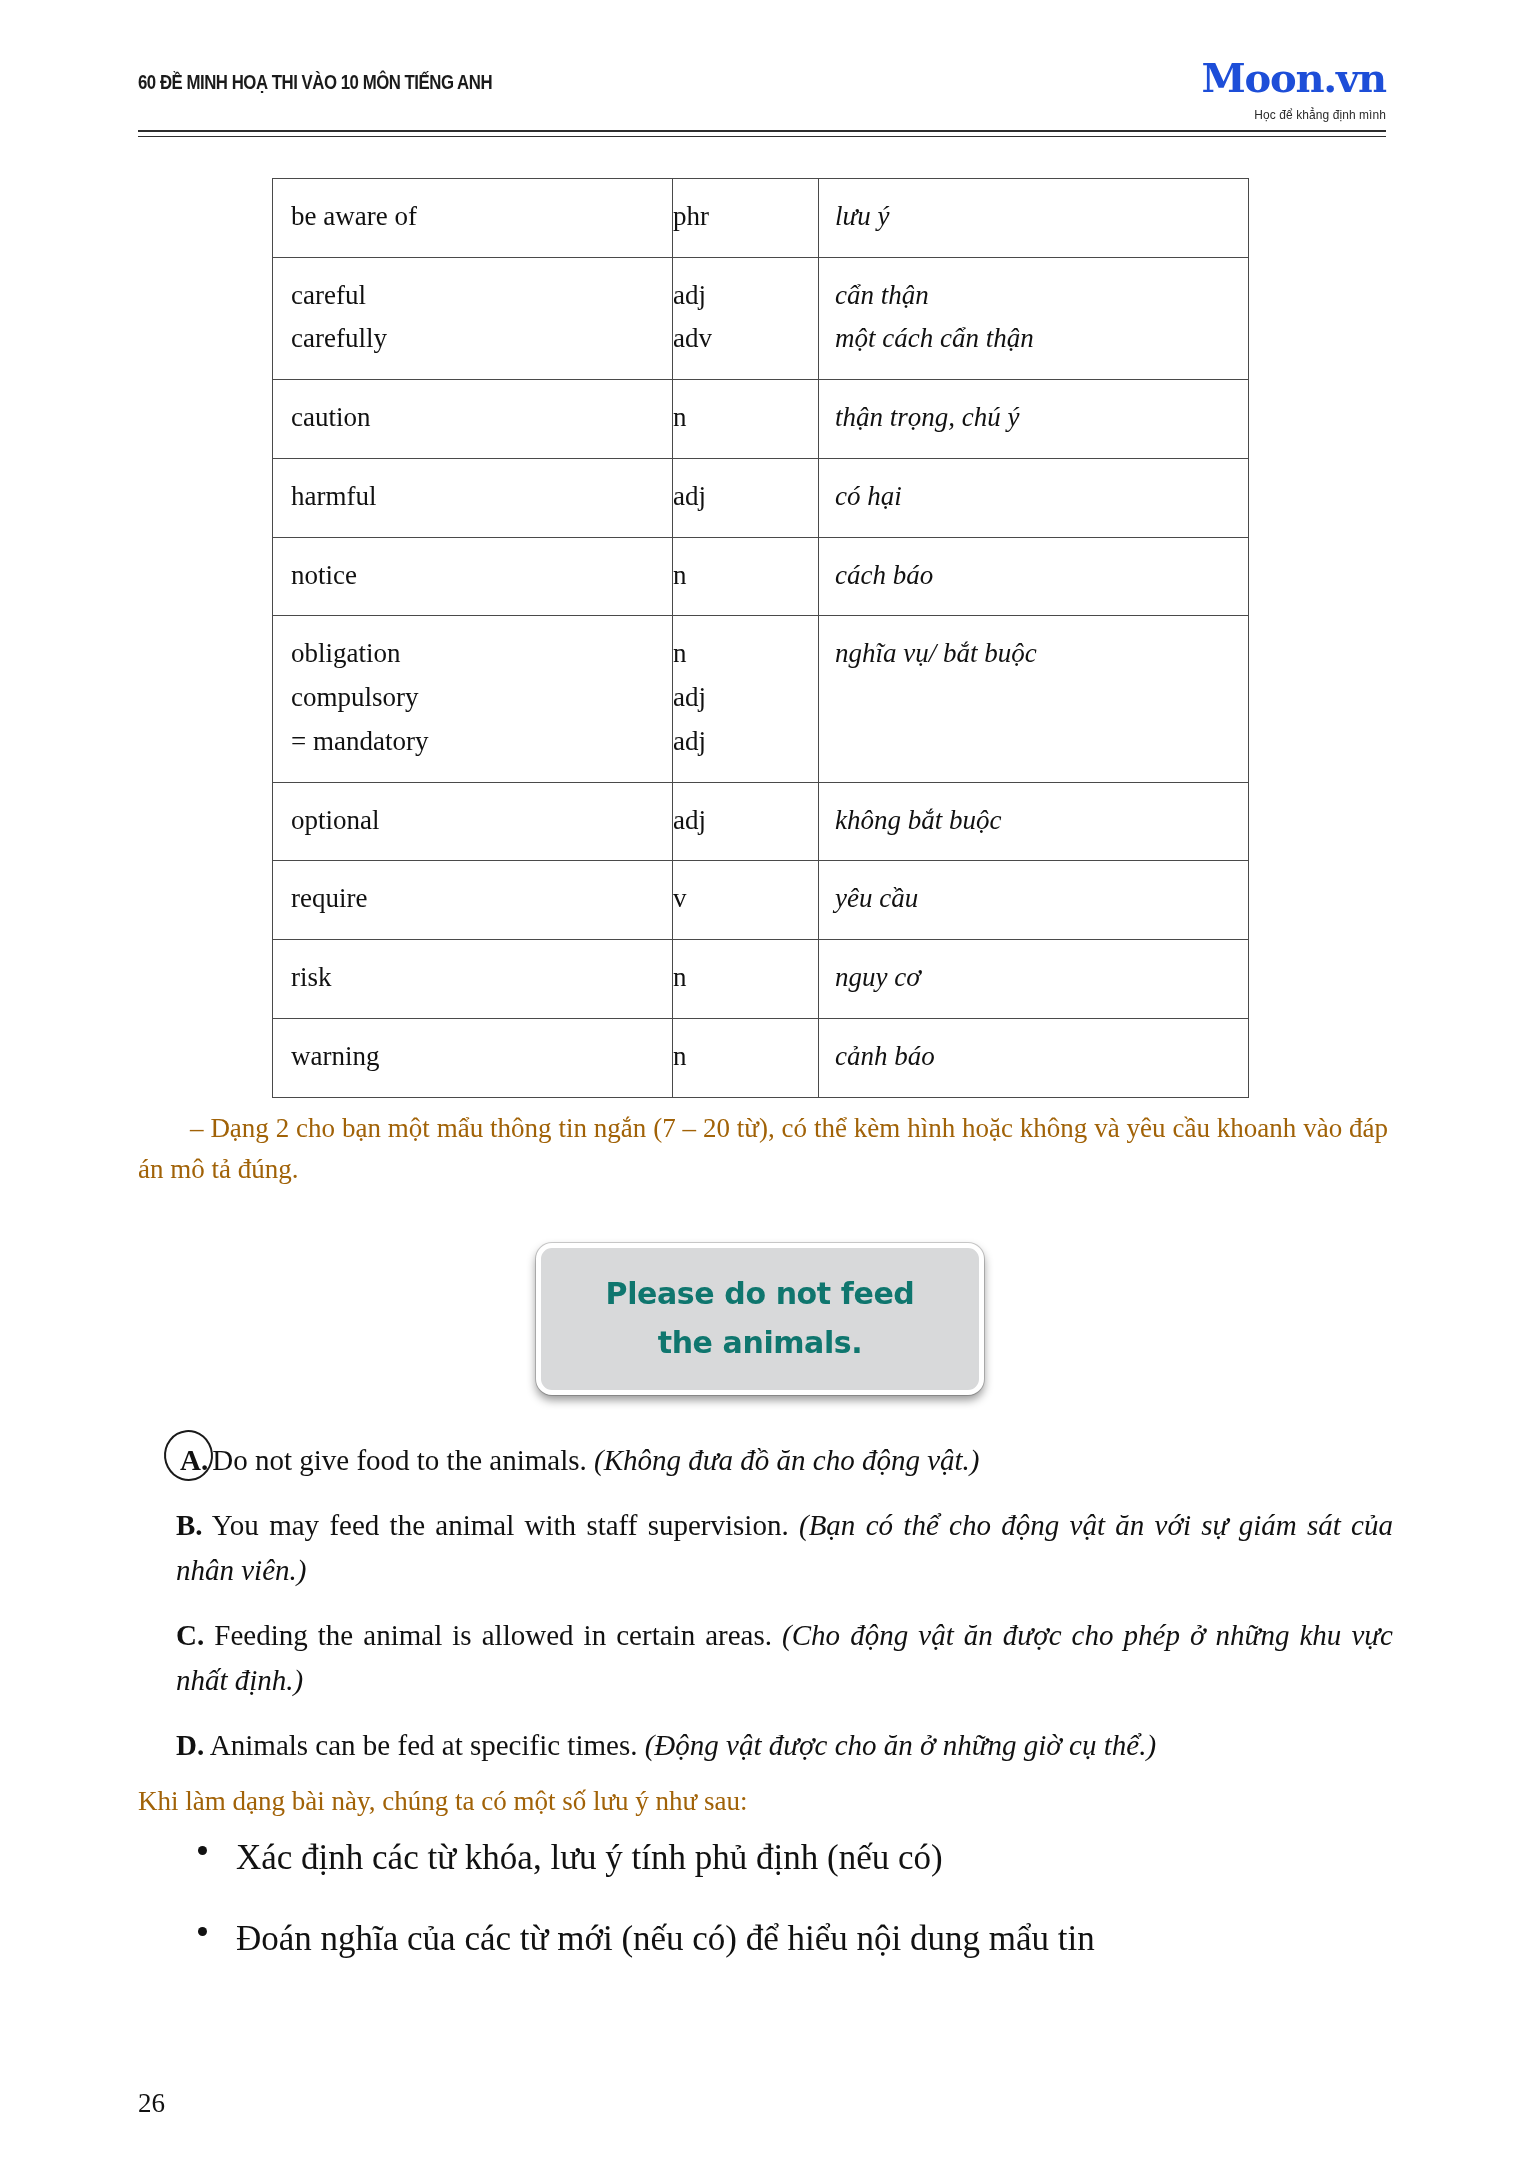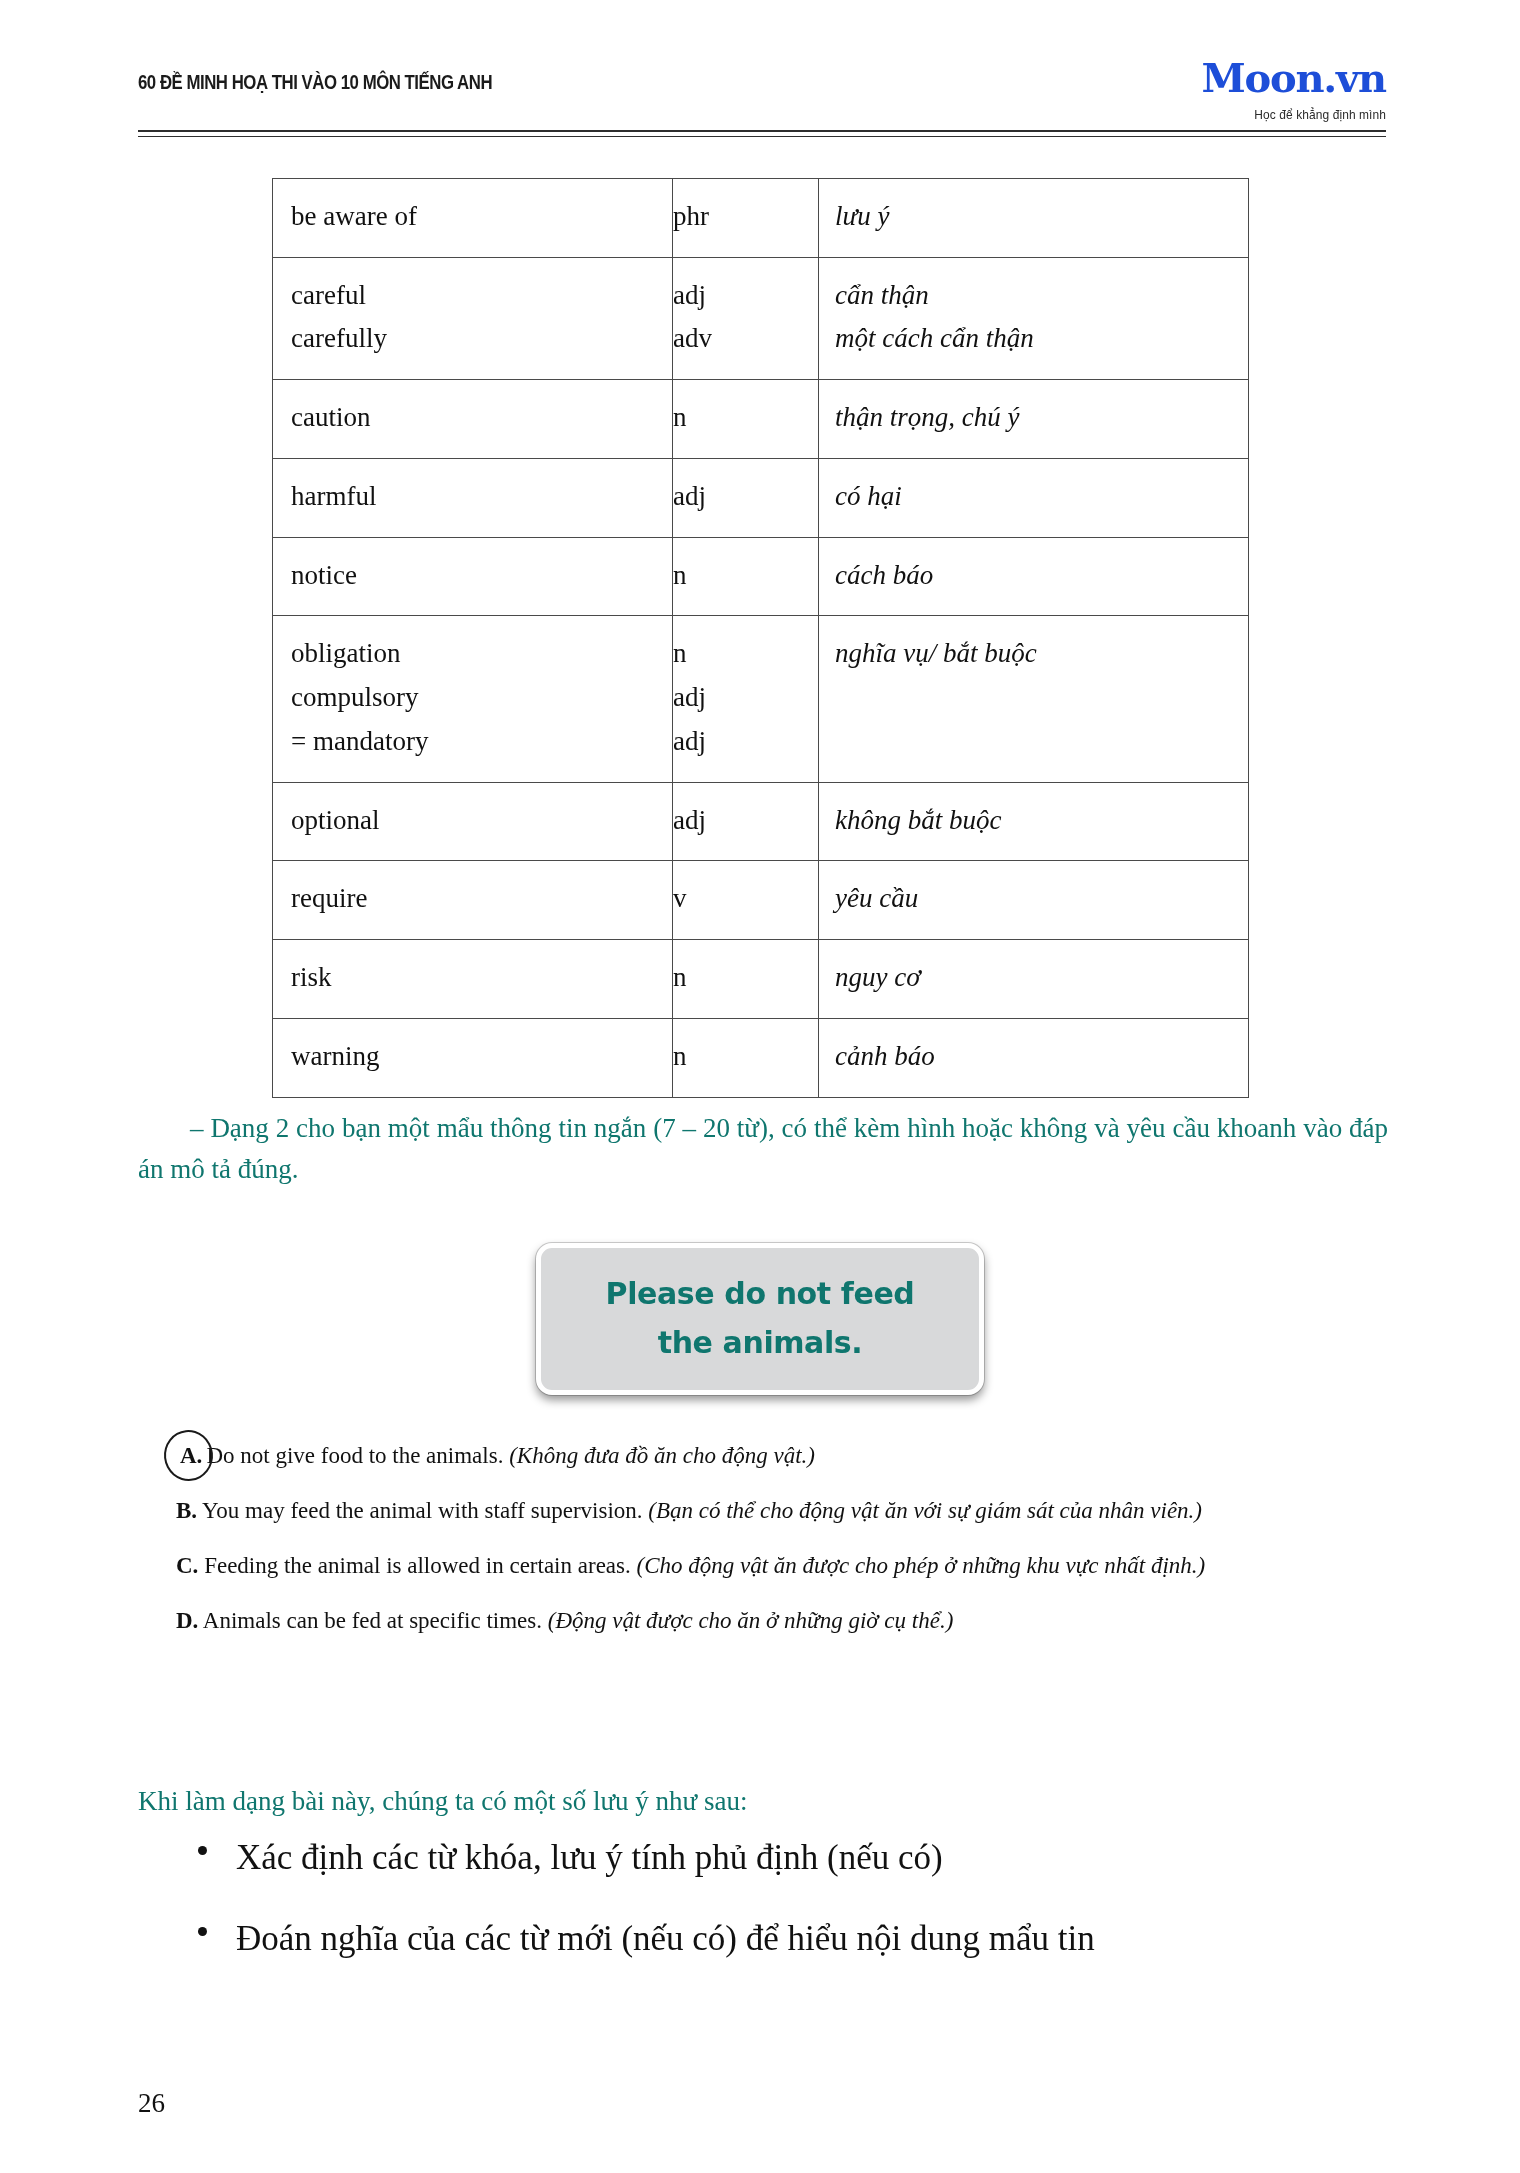--- a/index.html
+++ b/index.html
@@ -113,21 +113,21 @@
     white-space: nowrap;
   }
   .line.en { font-style: normal; }
   .line.vi { font-style: italic; }
 
   
   .para {
     position: absolute;
     font-size: 27px;
     line-height: 1.52;
-    color: #0f766e;
+    color: #a16207;
   }
   #para-dang2 {
     left: 138px;
     top: 1108px;
     width: 1250px;
     text-indent: 52px;
     text-align: justify;
   }
 
   
@@ -164,21 +164,21 @@
 
   
   .options {
     position: absolute;
     left: 138px;
     top: 1438px;
     width: 1255px;
   }
   .option {
     position: relative;
-    font-size: 23px;
+    font-size: 29px;
     line-height: 1.57;
     margin-bottom: 19px;
     padding-left: 38px;
     text-align: justify;
   }
   .option .opt-letter {
     font-weight: bold;
   }
   .option.first .opt-letter {
     position: relative;

